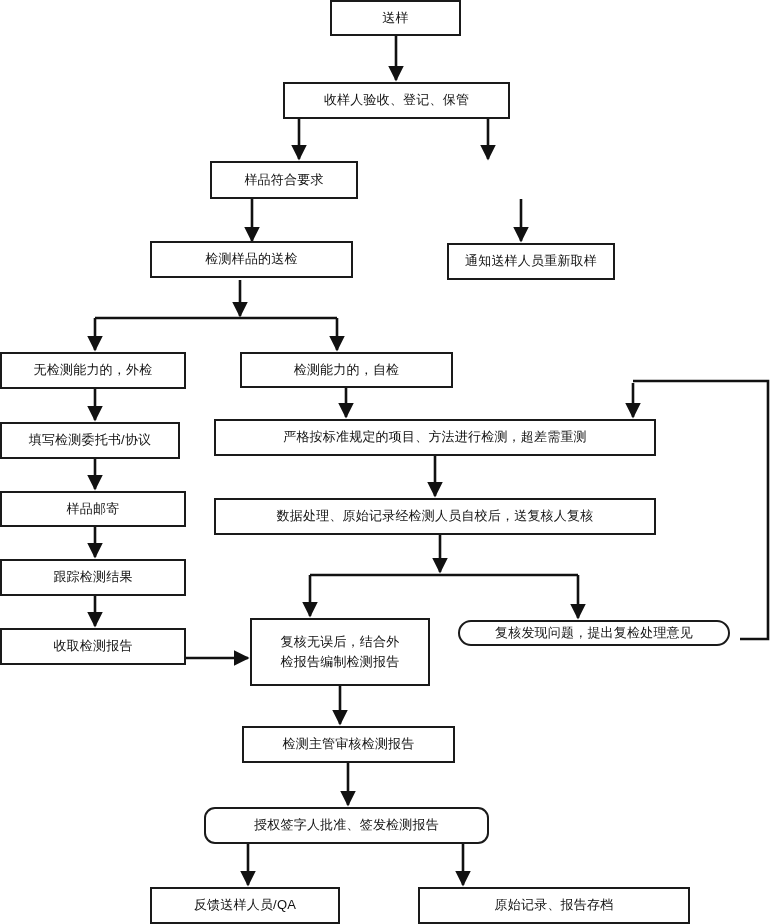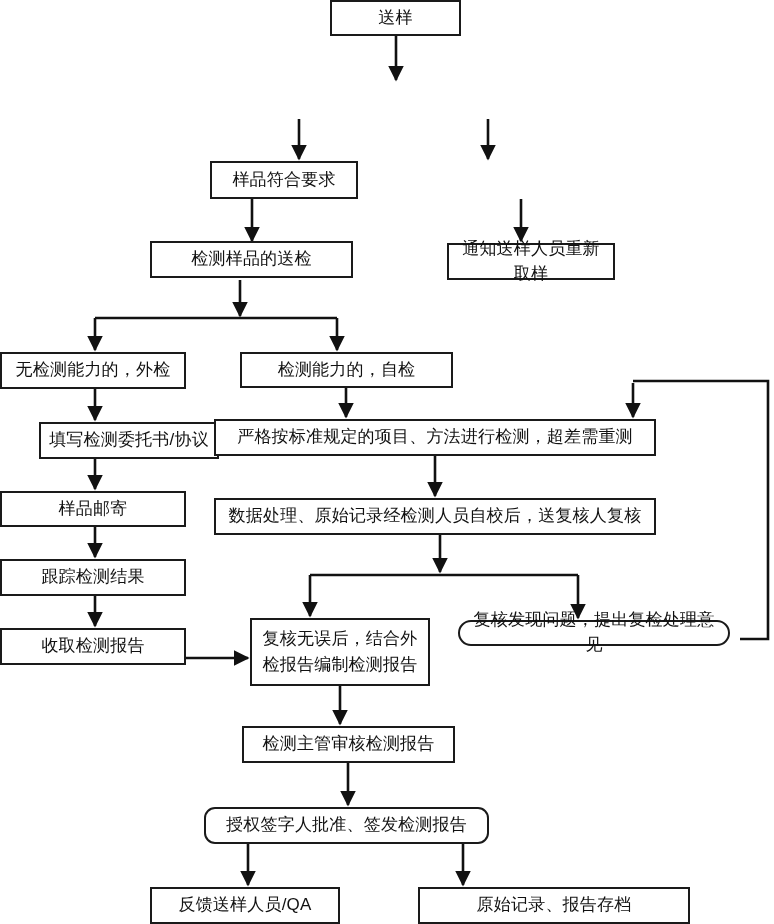--- a/index.html
+++ b/index.html
@@ -27,21 +27,21 @@
   .node {
     position: absolute;
     box-sizing: border-box;
     border: 2px solid #1a1a1a;
     background: #ffffff;
     display: flex;
     align-items: center;
     justify-content: center;
     text-align: center;
     color: #111111;
-    font-size: 17px;
+    font-size: 13px;
     line-height: 1.45;
     letter-spacing: 0.2px;
     white-space: pre-line;
     padding: 0 6px;
     z-index: 2;
   }
   .node.two-line {
     line-height: 1.55;
   }
 </style>
@@ -106,26 +106,27 @@
 
       <path d="M 95,318 L 337,318"></path>
 
       <path d="M 310,575 L 578,575"></path>
 
       <path d="M 740,639 L 768,639 L 768,381 L 633,381"></path>
     </g>
   </svg>
 
   <div class="node" style="left:330px; top:0px; width:131px; height:36px;">送样</div>
+  <div class="node" style="left:283px; top:82px; width:227px; height:37px;">收样人验收、登记、保管</div>
   <div class="node" style="left:210px; top:161px; width:148px; height:38px;">样品符合要求</div>
   <div class="node" style="left:150px; top:241px; width:203px; height:37px;">检测样品的送检</div>
   <div class="node" style="left:447px; top:243px; width:168px; height:37px;">通知送样人员重新取样</div>
   <div class="node" style="left:0px; top:352px; width:186px; height:37px;">无检测能力的，外检</div>
   <div class="node" style="left:240px; top:352px; width:213px; height:36px;">检测能力的，自检</div>
-  <div class="node" style="left:0px; top:422px; width:180px; height:37px;margin-left:39px;">填写检测委托书/协议</div>
+  <div class="node" style="left:0px; top:422px; width:180px; height:37px;">填写检测委托书/协议</div>
   <div class="node" style="left:214px; top:419px; width:442px; height:37px;">严格按标准规定的项目、方法进行检测，超差需重测</div>
   <div class="node" style="left:0px; top:491px; width:186px; height:36px;">样品邮寄</div>
   <div class="node" style="left:214px; top:498px; width:442px; height:37px;">数据处理、原始记录经检测人员自校后，送复核人复核</div>
   <div class="node" style="left:0px; top:559px; width:186px; height:37px;">跟踪检测结果</div>
   <div class="node" style="left:0px; top:628px; width:186px; height:37px;">收取检测报告</div>
   <div class="node two-line" style="left:250px; top:618px; width:180px; height:68px;">复核无误后，结合外
 检报告编制检测报告</div>
   <div class="node" style="left:458px; top:620px; width:272px; height:26px;border-radius:17px;">复核发现问题，提出复检处理意见</div>
   <div class="node" style="left:242px; top:726px; width:213px; height:37px;">检测主管审核检测报告</div>
   <div class="node" style="left:204px; top:807px; width:285px; height:37px;border-radius:11px;">授权签字人批准、签发检测报告</div>

